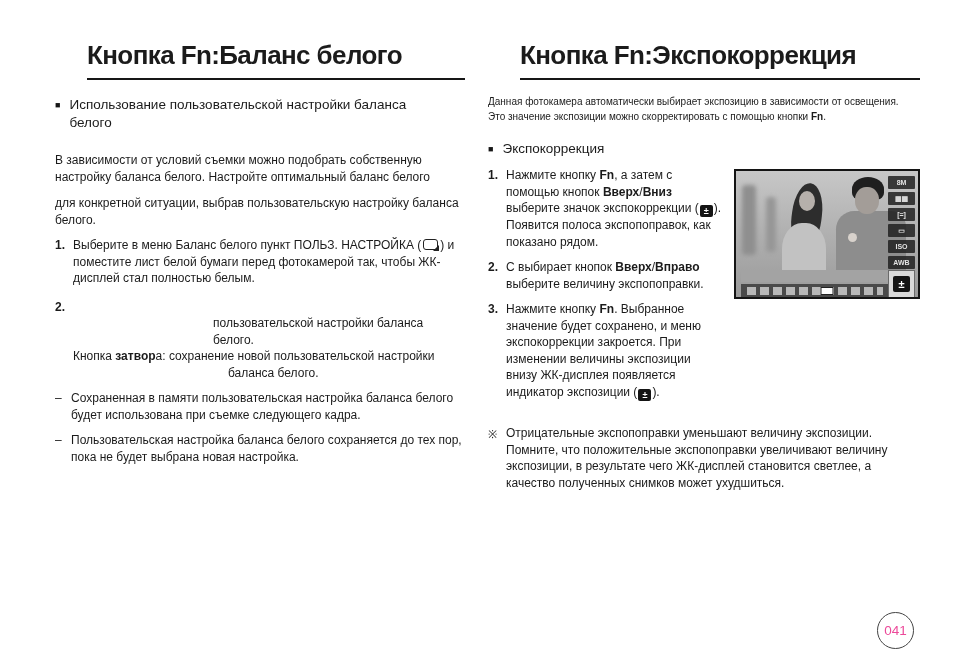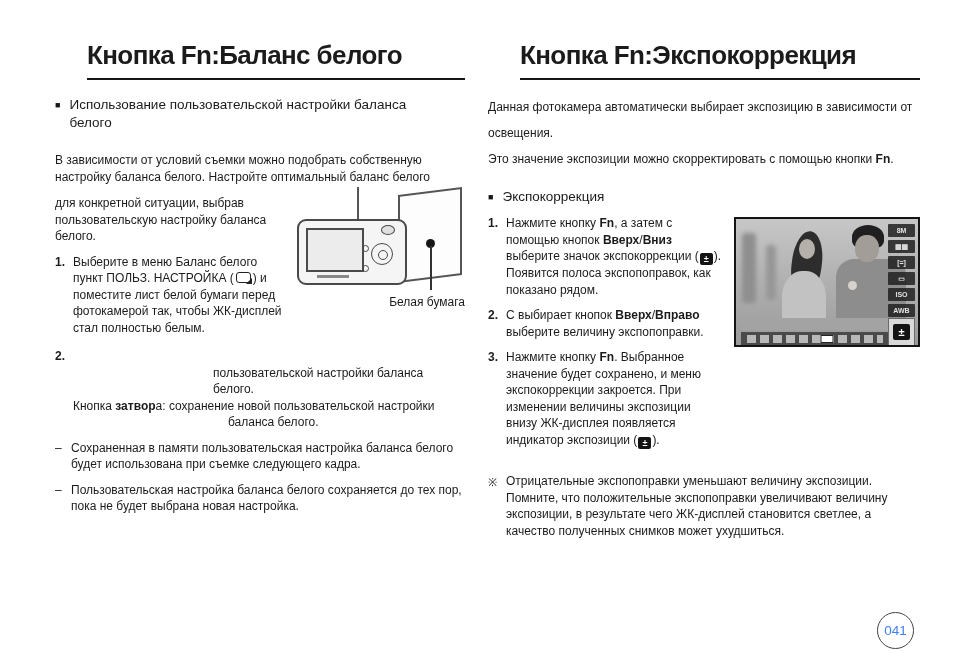--- a/index.html
+++ b/index.html
@@ -52,21 +52,21 @@
   .dash .dm { width:16px; flex:0 0 16px; }
 
   
   .cwb-icon { display:inline-block; width:15px; height:11px; border:1.5px solid #222; border-radius:3px; position:relative; vertical-align:-1px; margin:0 2px; }
   .cwb-icon::after { content:""; position:absolute; right:-2px; bottom:-2px; border-left:6px solid transparent; border-bottom:6px solid #222; }
 
   .ev-chip { display:inline-flex; width:13px; height:12px; background:#141414; color:#fff; font-size:9px; font-weight:700; align-items:center; justify-content:center; border-radius:2px; vertical-align:-2px; margin:0 1px; }
   .ev-chip.lg { width:17px; height:16px; font-size:11px; }
 
   
-  .r-intro { margin-top:14px; font-size:12px; line-height:26px; }
+  .r-intro { margin-top:14px; font-size:10px; line-height:15px; }
   .r-steps { margin-top:6px; }
 
   .lcdshot { float:right; width:186px; height:130px; border:2px solid #141414; margin:2px 0 6px 10px; position:relative; background:linear-gradient(180deg,#c7c7c7 0%,#b2b2b2 45%,#9a9a9a 100%); overflow:hidden; }
   .lcdshot .bgblur1 { position:absolute; left:6px; top:14px; width:14px; height:70px; background:#8f8f8f; border-radius:4px; filter:blur(2px); }
   .lcdshot .bgblur2 { position:absolute; left:30px; top:26px; width:10px; height:55px; background:#979797; border-radius:4px; filter:blur(2px); }
   .w-hair { position:absolute; left:56px; top:12px; width:30px; height:62px; background:#2d2d2d; border-radius:50% 50% 42% 42%; transform:rotate(7deg); }
   .w-face { position:absolute; left:63px; top:20px; width:16px; height:20px; background:#b6b0ab; border-radius:50%; }
   .w-body { position:absolute; left:46px; top:52px; width:44px; height:58px; background:#c2c2c2; border-radius:45% 45% 8% 8%; }
   .m-hair { position:absolute; left:116px; top:6px; width:32px; height:24px; background:#1f1f1f; border-radius:50% 50% 35% 35%; }
   .m-face { position:absolute; left:119px; top:16px; width:24px; height:27px; background:#a39d98; border-radius:46%; }
@@ -78,54 +78,39 @@
   .ev-box { position:absolute; right:3px; top:99px; width:27px; height:28px; background:#d9d9d9; border:1px solid #6a6a6a; display:flex; align-items:center; justify-content:center; }
 
   .evbar-top { position:absolute; left:5px; top:99px; width:148px; height:12px; background:#a3a3a3; }
   .evbar-bot { position:absolute; left:5px; top:113px; width:148px; height:14px; background:#4a4a4a; padding:3px 6px; }
   .evbar-bot .segs { width:100%; height:100%; background:repeating-linear-gradient(90deg,#b8b8b8 0 9px,#4a4a4a 9px 13px); }
   .evbar-hl { position:absolute; left:50%; top:116px; transform:translateX(-50%); width:13px; height:8px; background:#fefefe; border:1px solid #222; }
 
   .note { display:flex; margin-top:24px; clear:both; }
   .note .nm { width:18px; flex:0 0 18px; font-size:11px; padding-top:1px; }
 
-  .pagenum { position:absolute; left:877px; top:612px; width:37px; height:37px; border:1.5px solid #444; border-radius:50%; display:flex; align-items:center; justify-content:center; font-size:13.5px; color:#3b82f6; }
+  .pagenum { position:absolute; left:877px; top:612px; width:37px; height:37px; border:1.5px solid #444; border-radius:50%; display:flex; align-items:center; justify-content:center; font-size:13.5px; color:#ec4899; }
 
   .clear { clear:both; }
 </style>
 </head>
 <body>
 
 <div>
 
   <div class="col col-left">
     <div class="page-title">Кнопка Fn:Баланс белого</div>
 
     <div class="section-head">
       <span class="sq">■</span>
       <span class="txt">Использование пользовательской настройки баланса белого</span>
     </div>
 
     <p class="body-12 intro-a">В зависимости от условий съемки можно подобрать собственную настройку баланса белого. Настройте оптимальный баланс белого</p>
 
-    <div class="illu">
-      <div class="topline"></div>
-      <div class="paper"></div>
-      <div class="cam">
-        <div class="lcd"></div>
-        <div class="brand"></div>
-        <div class="flash"></div>
-        <div class="dpad"></div>
-        <div class="btn1"></div>
-        <div class="btn2"></div>
-      </div>
-      <div class="dot"></div>
-      <div class="leader"></div>
-      <div class="cap">Белая бумага</div>
-    </div>
 
     <p class="body-12" style="margin-top:10px;">для конкретной ситуации, выбрав пользовательскую настройку баланса белого.</p>
 
     <div class="step body-12">
       <span class="num">1.</span>
       <span class="stext"><span>Выберите в меню Баланс белого пункт ПОЛЬЗ. НАСТРОЙКА (</span><span class="cwb-icon"></span><span>) и поместите лист белой бумаги перед фотокамерой так, чтобы ЖК-дисплей стал полностью белым.</span></span>
     </div>
 
     <div class="step2-block body-12">
       <div class="step2-l1">

